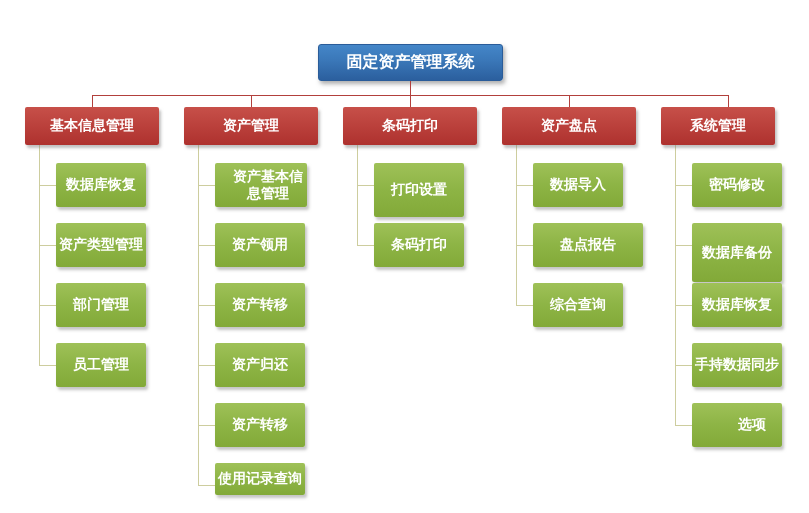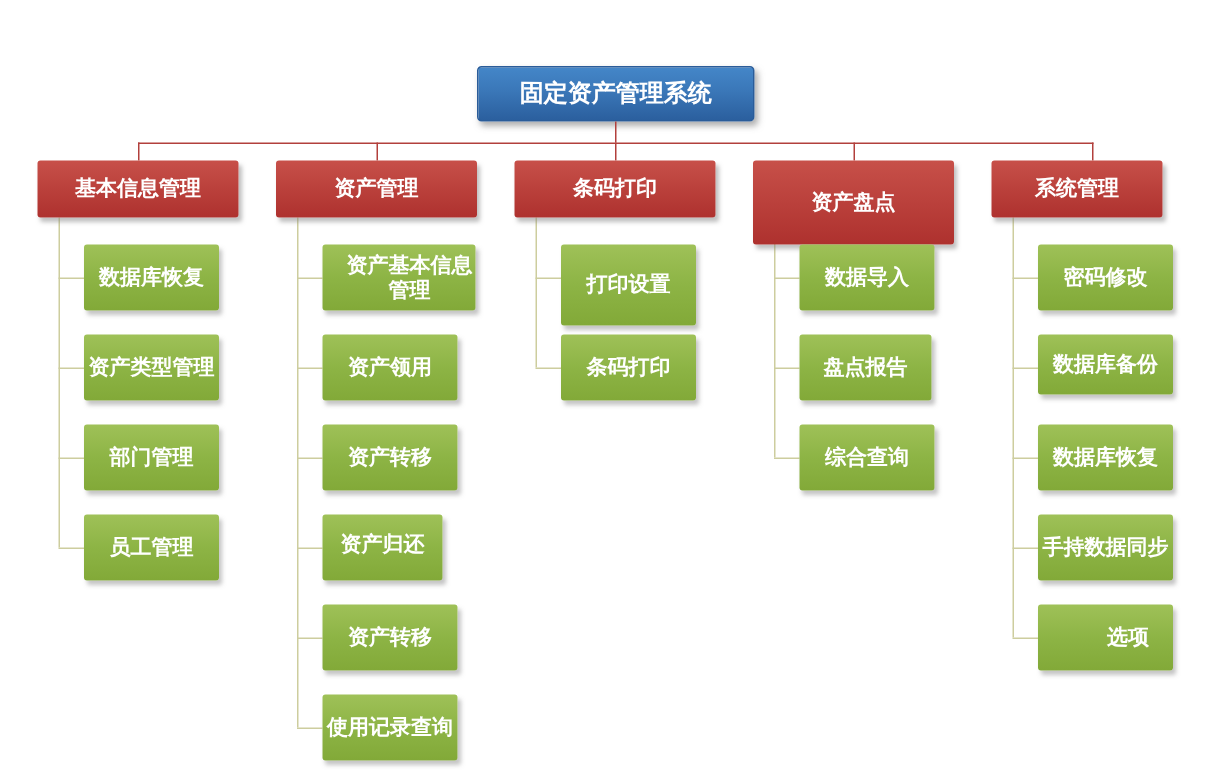--- a/index.html
+++ b/index.html
@@ -65,45 +65,45 @@
     <div class="node node-leaf" style="left: 56px; top: 323px; width: 90px; height: 44px;">员工管理</div>
     <div class="node node-leaf" style="left: 56px; top: 263px; width: 90px; height: 44px;">部门管理</div>
     <div class="line line-olive" style="left: 198px; top: 125px; width: 1px; height: 340px;"></div>
     <div class="line line-olive" style="left: 198px; top: 165px; width: 17px; height: 1px;"></div>
     <div class="line line-olive" style="left: 198px; top: 225px; width: 17px; height: 1px;"></div>
     <div class="line line-olive" style="left: 198px; top: 285px; width: 17px; height: 1px;"></div>
     <div class="line line-olive" style="left: 198px; top: 345px; width: 17px; height: 1px;"></div>
     <div class="line line-olive" style="left: 198px; top: 405px; width: 17px; height: 1px;"></div>
     <div class="line line-olive" style="left: 198px; top: 465px; width: 17px; height: 1px;"></div>
     <div class="node node-branch" style="left: 184px; top: 87px; width: 134px; height: 38px;">资产管理</div>
-    <div class="node node-leaf" style="left: 215px; top: 143px; width: 102px; height: 44px; padding-left: 16px;">资产基本信息管理</div>
+    <div class="node node-leaf" style="left: 215px; top: 143px; width: 92px; height: 44px; padding-left: 16px;">资产基本信息管理</div>
     <div class="node node-leaf" style="left: 215px; top: 203px; width: 90px; height: 44px;">资产领用</div>
     <div class="node node-leaf" style="left: 215px; top: 263px; width: 90px; height: 44px;">资产转移</div>
-    <div class="node node-leaf" style="left: 215px; top: 323px; width: 80px; height: 44px; font-family: Liberation Mono, monospace;">资产归还</div>
+    <div class="node node-leaf" style="left: 215px; top: 323px; width: 90px; height: 44px;">资产归还</div>
     <div class="node node-leaf" style="left: 215px; top: 383px; width: 90px; height: 44px;">资产转移</div>
-    <div class="node node-leaf" style="left: 215px; top: 443px; width: 90px; height: 44px;">使用记录查询</div>
+    <div class="node node-leaf" style="left: 215px; top: 443px; width: 90px; height: 32px;">使用记录查询</div>
     <div class="line line-olive" style="left: 357px; top: 125px; width: 1px; height: 100px;"></div>
     <div class="line line-olive" style="left: 357px; top: 165px; width: 17px; height: 1px;"></div>
     <div class="line line-olive" style="left: 357px; top: 225px; width: 17px; height: 1px;"></div>
     <div class="node node-branch" style="left: 343px; top: 87px; width: 134px; height: 38px;">条码打印</div>
     <div class="node node-leaf" style="left: 374px; top: 143px; width: 90px; height: 54px;">打印设置</div>
     <div class="node node-leaf" style="left: 374px; top: 203px; width: 90px; height: 44px;">条码打印</div>
     <div class="line line-olive" style="left: 516px; top: 125px; width: 1px; height: 160px;"></div>
     <div class="line line-olive" style="left: 516px; top: 165px; width: 17px; height: 1px;"></div>
     <div class="line line-olive" style="left: 516px; top: 225px; width: 17px; height: 1px;"></div>
     <div class="line line-olive" style="left: 516px; top: 285px; width: 17px; height: 1px;"></div>
-    <div class="node node-branch" style="left: 502px; top: 87px; width: 134px; height: 56px;">资产盘点</div>
+    <div class="node node-branch" style="left: 502px; top: 87px; width: 134px; height: 38px;">资产盘点</div>
     <div class="node node-leaf" style="left: 533px; top: 143px; width: 90px; height: 44px;">数据导入</div>
-    <div class="node node-leaf" style="left: 533px; top: 203px; width: 88px; height: 44px;">盘点报告</div>
+    <div class="node node-leaf" style="left: 533px; top: 203px; width: 110px; height: 44px;">盘点报告</div>
     <div class="node node-leaf" style="left: 533px; top: 263px; width: 90px; height: 44px;">综合查询</div>
     <div class="line line-olive" style="left: 675px; top: 125px; width: 1px; height: 280px;"></div>
     <div class="line line-olive" style="left: 675px; top: 165px; width: 17px; height: 1px;"></div>
     <div class="line line-olive" style="left: 675px; top: 225px; width: 17px; height: 1px;"></div>
     <div class="line line-olive" style="left: 675px; top: 285px; width: 17px; height: 1px;"></div>
     <div class="line line-olive" style="left: 675px; top: 345px; width: 17px; height: 1px;"></div>
     <div class="line line-olive" style="left: 675px; top: 405px; width: 17px; height: 1px;"></div>
     <div class="node node-branch" style="left: 661px; top: 87px; width: 114px; height: 38px;">系统管理</div>
     <div class="node node-leaf" style="left: 692px; top: 143px; width: 90px; height: 44px;">密码修改</div>
-    <div class="node node-leaf" style="left: 692px; top: 203px; width: 90px; height: 40px;">数据库备份</div>
+    <div class="node node-leaf" style="left: 692px; top: 203px; width: 90px; height: 59px;">数据库备份</div>
     <div class="node node-leaf" style="left: 692px; top: 263px; width: 90px; height: 44px;">数据库恢复</div>
     <div class="node node-leaf" style="left: 692px; top: 323px; width: 90px; height: 44px;">手持数据同步</div>
     <div class="node node-leaf" style="left: 692px; top: 383px; width: 90px; height: 44px; padding-left: 32px;">选项</div>
   </div>
 
 </body></html>

